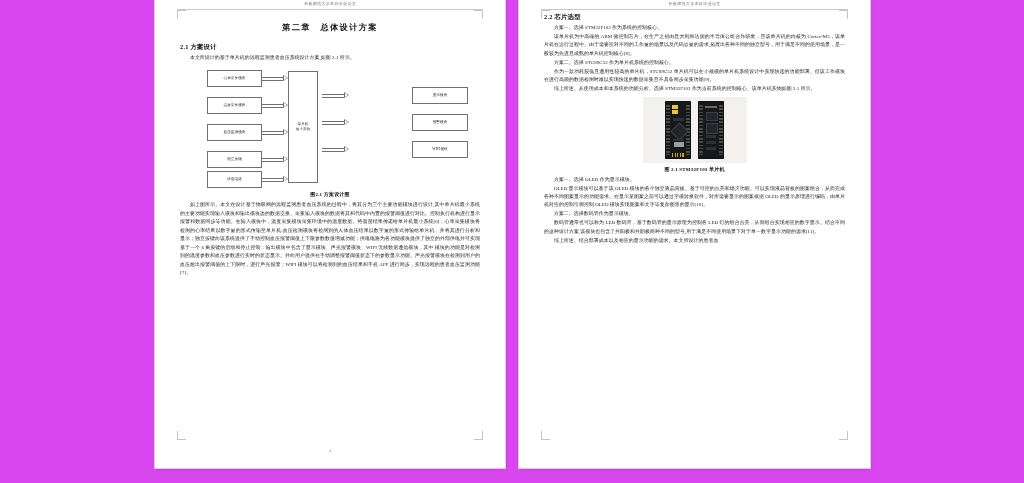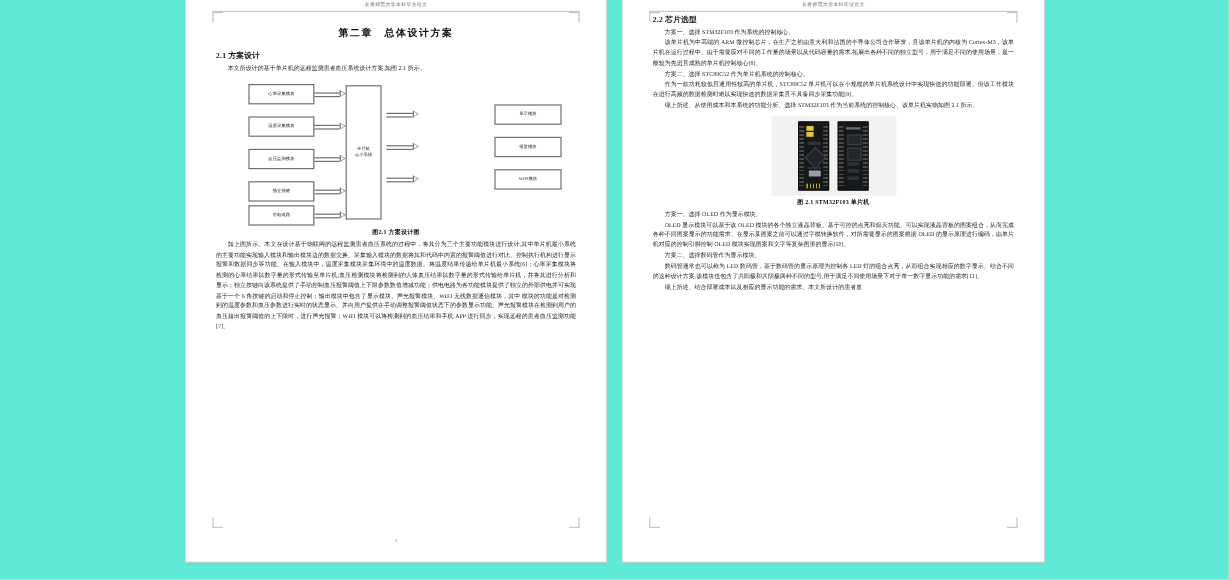--- a/index.html
+++ b/index.html
@@ -8,21 +8,21 @@
     background: #e3e3e3;
     width: 1024px;
     height: 483px;
     overflow: hidden;
     font-family: "Liberation Serif", "DejaVu Serif", serif;
   }
   #viewport {
     position: relative;
     width: 1024px;
     height: 483px;
-    background: #5eead4;
+    background: #d946ef;
   }
 
   
   .page {
     position: absolute;
     top: 0;
     background: #ffffff;
     box-shadow: 0 0 0 1px #d2d2d2, 1px 1px 3px rgba(0,0,0,.10);
     overflow: hidden;
   }

